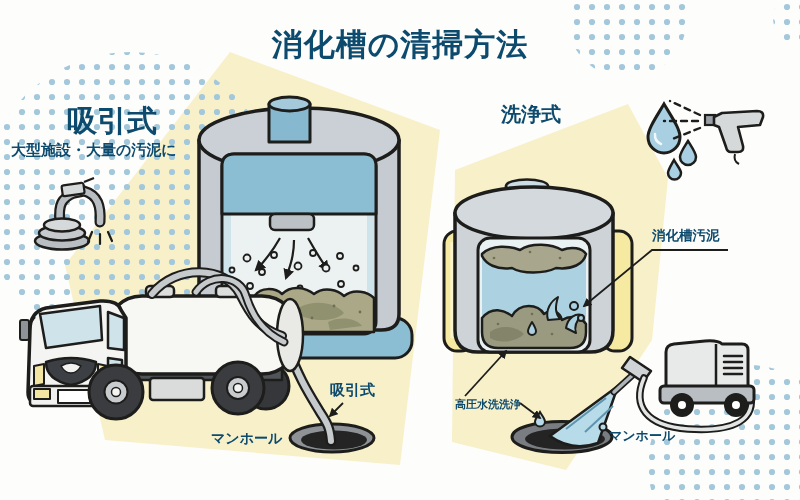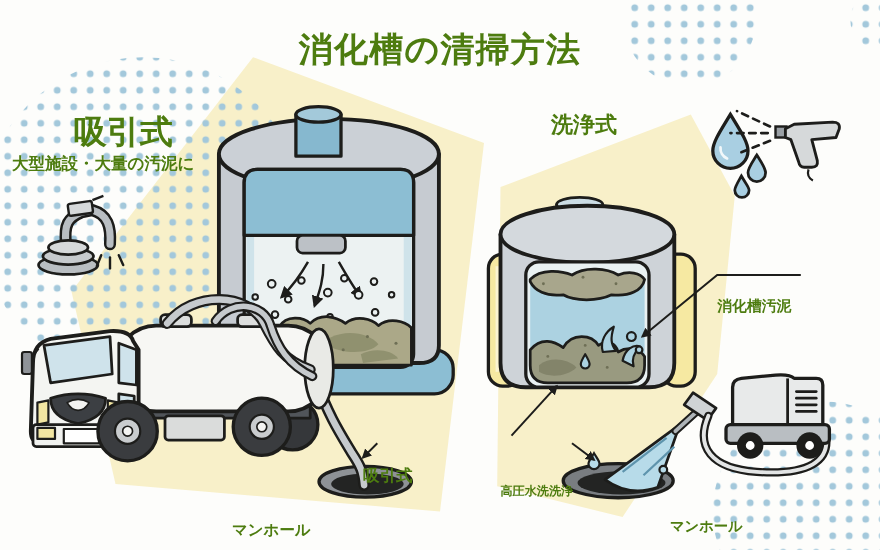--- a/index.html
+++ b/index.html
@@ -3,29 +3,29 @@
 <meta charset="utf-8">
 <style>
   html,body{margin:0;padding:0;background:#e9e9e9;}
   #stage{
     position:relative;width:800px;height:500px;overflow:hidden;
     background:#fdfdfb;
     font-family:"Liberation Sans","DejaVu Sans",sans-serif;
     color:#1d1d1b;
   }
   #art{position:absolute;left:0;top:0;}
-  .txt{position:absolute;white-space:nowrap;color:#4d7c0f;line-height:1.1;}
+  .txt{position:absolute;white-space:nowrap;color:#0c4a6e;line-height:1.1;}
   .title{left:0;right:0;top:28px;text-align:center;font-size:31px;font-weight:900;letter-spacing:1px;}
   .heading{font-weight:900;text-align:center;}
   .heading.left{left:32px;top:104px;width:160px;font-size:30px;}
   .heading.right{left:451px;top:103px;width:160px;font-size:20px;}
   .subheading{font-weight:700;}
   .subheading.left{left:11px;top:142px;width:200px;font-size:15px;}
   .subheading.right{left:432px;top:142px;width:200px;font-size:15px;}
-  .small-label{font-weight:700;font-size:14px;margin-top:43px;}
+  .small-label{font-weight:700;font-size:14px;}
   .lbl-hose{left:330px;top:382px;font-size:15px;}
   .lbl-manhole-left{left:211px;top:431px;}
   .lbl-sludge{left:652px;top:229px;font-size:13.5px;}
   .lbl-washing{left:455px;top:398px;font-size:11px;}
   .lbl-manhole-right{left:609px;top:429px;font-size:13px;}
 </style>
 </head>
 <body>
 
 <div id="stage">

